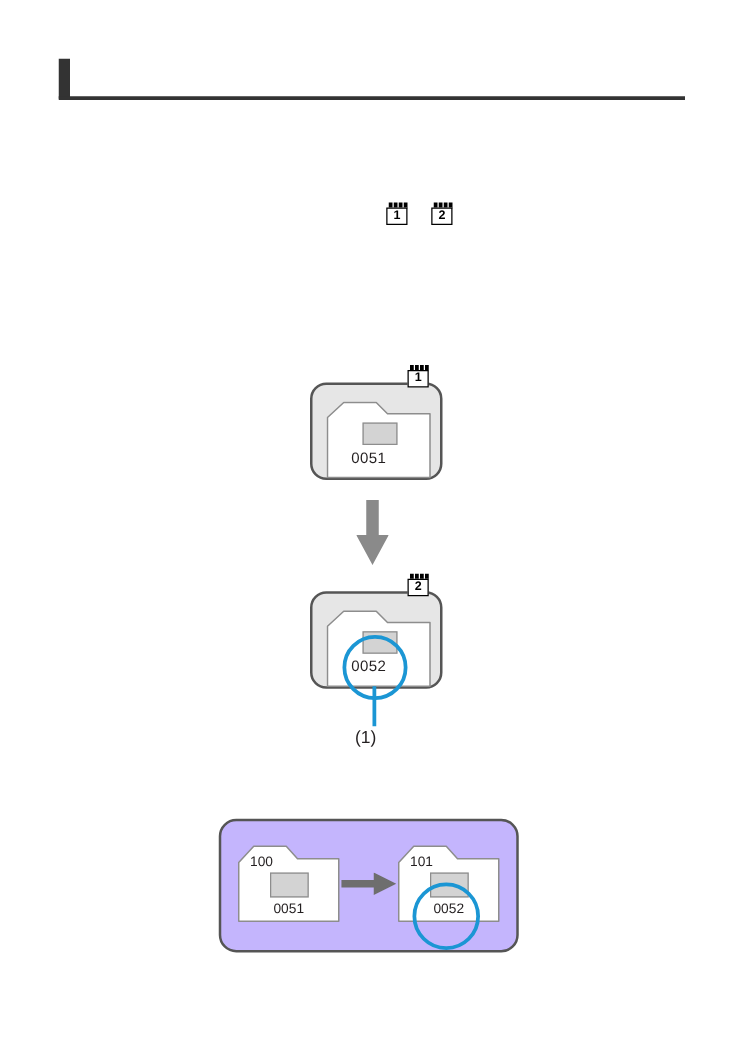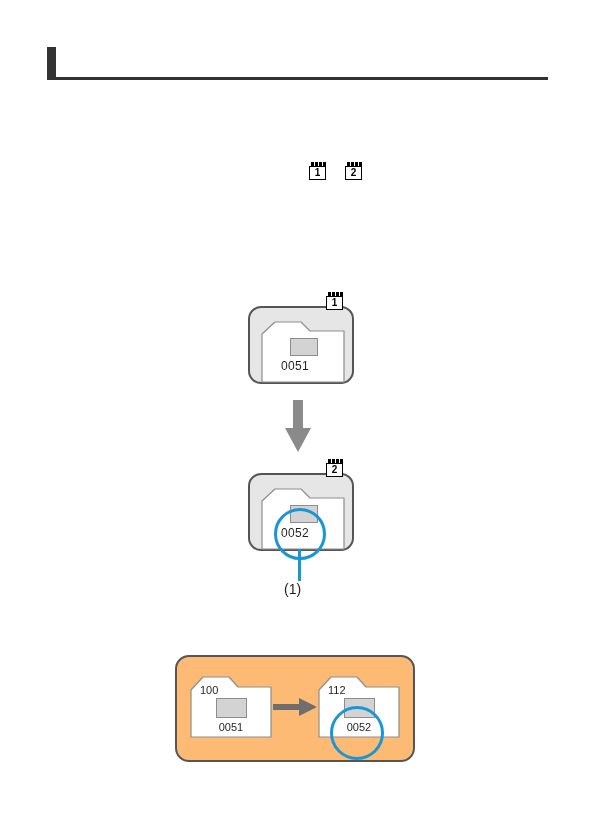--- a/index.html
+++ b/index.html
@@ -169,21 +169,21 @@
 
   
   #summary-panel {
     position: absolute;
     left: 175px;
     top: 655px;
     width: 240px;
     height: 107px;
     border: 2px solid #555555;
     border-radius: 14px;
-    background: #fdba74;
+    background: #c4b5fd;
     box-sizing: border-box;
   }
   .sfolder {
     position: absolute;
     top: 19px;
     width: 82px;
     height: 62px;
   }
   .sfolder svg { display: block; }
   .sfolder .fname {
@@ -332,20 +332,20 @@
   <div id="summary-arrow">
     <svg width="44" height="18" viewBox="0 0 44 18">
       <path d="M0,6 L26,6 L26,0 L44,9 L26,18 L26,12 L0,12 Z" fill="#6e6e6e"></path>
     </svg>
   </div>
 
   <div class="sfolder" style="left:141px;">
     <svg width="82" height="62" viewBox="0 0 82 62">
       <path d="M1,61 L1,14 L13,1 L39,1 L48,11 L81,11 L81,61 Z" fill="#ffffff" stroke="#8d8d8d" stroke-width="1.2" stroke-linejoin="round"></path>
     </svg>
-    <span class="fname">112</span>
+    <span class="fname">101</span>
     <span class="sthumb"></span>
     <span class="sshot">0052</span>
   </div>
 
   <div class="hl-circle" style="left:153px; top:49px; width:54px; height:54px;"></div>
 
 </div>
 
 </body></html>

